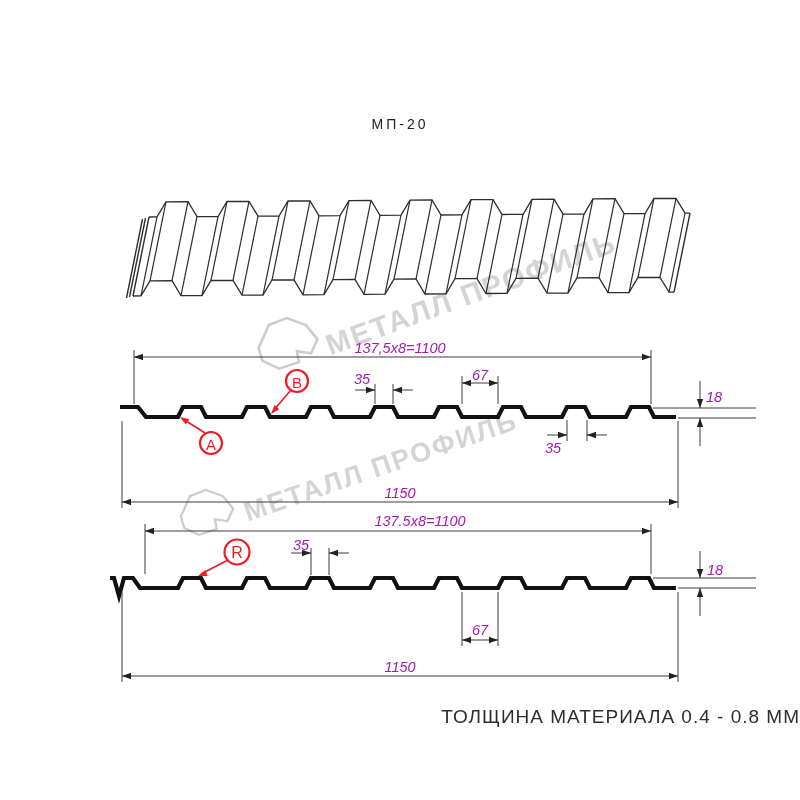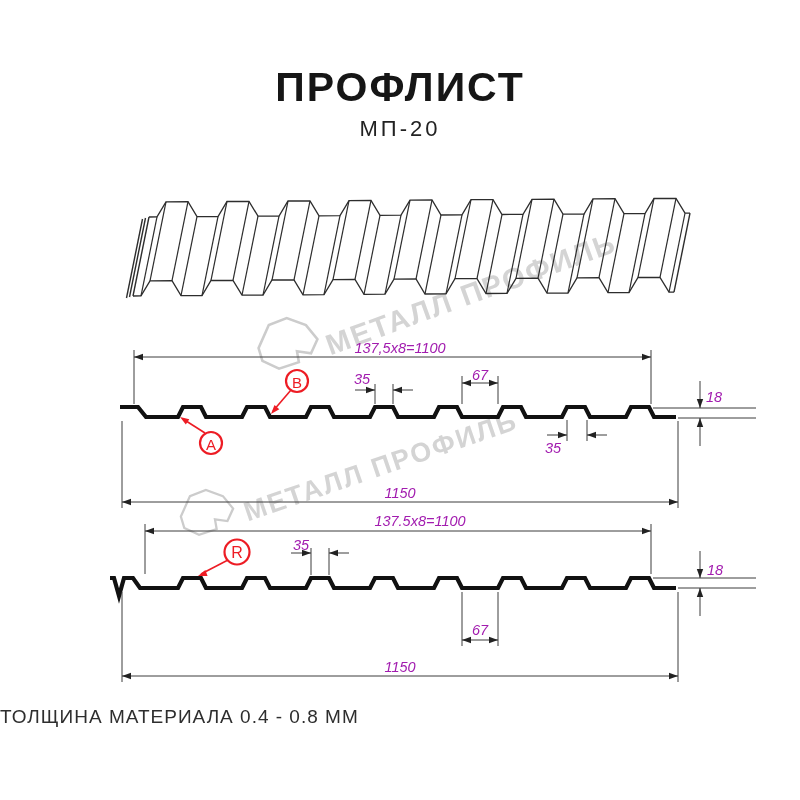--- a/index.html
+++ b/index.html
@@ -1,43 +1,42 @@
 <!DOCTYPE html>
 <html><head>
 <meta charset="utf-8">
 <style>
   html,body{margin:0;padding:0;background:#fff;}
   .page{position:relative;width:800px;height:800px;background:#ffffff;overflow:hidden;
         font-family:"Liberation Sans",sans-serif;}
   .title{position:absolute;left:0;top:64px;width:800px;text-align:center;
          font-size:41px;font-weight:700;letter-spacing:2px;color:#161616;}
   .subtitle{position:absolute;left:0;top:116px;width:800px;text-align:center;
-         font-size:22px;font-weight:400;letter-spacing:3px;color:#222;}
-  .footer-caption{position:absolute;left:0;top:706px;width:800px;text-align:left;
+         font-size:14px;font-weight:400;letter-spacing:3px;color:#222;}
+  .footer-caption{position:absolute;left:0;top:706px;width:800px;text-align:right;
          font-size:19px;letter-spacing:1px;color:#2e2e2e;}
   .wm-text{position:absolute;white-space:nowrap;font-weight:700;color:#d4d4d4;
          letter-spacing:2px;transform-origin:0 50%;z-index:1;}
   .wm1{left:327px;top:330px;font-size:29px;transform:rotate(-20deg);}
   .wm2{left:245px;top:498px;font-size:27px;transform:rotate(-19deg);}
   .wm-logo{position:absolute;z-index:1;}
   .wm-logo.l1{left:256px;top:314px;}
   .wm-logo.l2{left:176px;top:487px;}
   .art{position:absolute;left:0;top:0;z-index:2;}
   .dim{position:absolute;transform:translate(-50%,-50%);font-size:14.5px;color:#a21caf;
        white-space:nowrap;z-index:3;font-style:italic;}
   .callout-letter{position:absolute;transform:translate(-50%,-50%);font-size:15px;
        color:#ed1c24;z-index:4;line-height:1;}
   .callout-letter.r{font-size:16px;}
 </style>
 </head>
 <body>
 
 <div class="page">
 
-  <div class="title">ПРОФЛИСТ</div>
   <div class="subtitle">МП-20</div>
 
   <svg class="wm-logo l1" width="64" height="58" viewBox="0 0 100 88">
     <polygon points="4,52 20,16 48,5 78,16 96,38 86,60 64,57 67,74 36,84 10,72" fill="none" stroke="#cccccc" stroke-width="4"></polygon>
   </svg>
   <div class="wm-text wm1">МЕТАЛЛ ПРОФИЛЬ</div>
 
   <svg class="wm-logo l2" width="62" height="50" viewBox="0 0 100 88">
     <polygon points="4,52 20,16 48,5 78,16 96,38 86,60 64,57 67,74 36,84 10,72" fill="none" stroke="#cccccc" stroke-width="4"></polygon>
   </svg>

